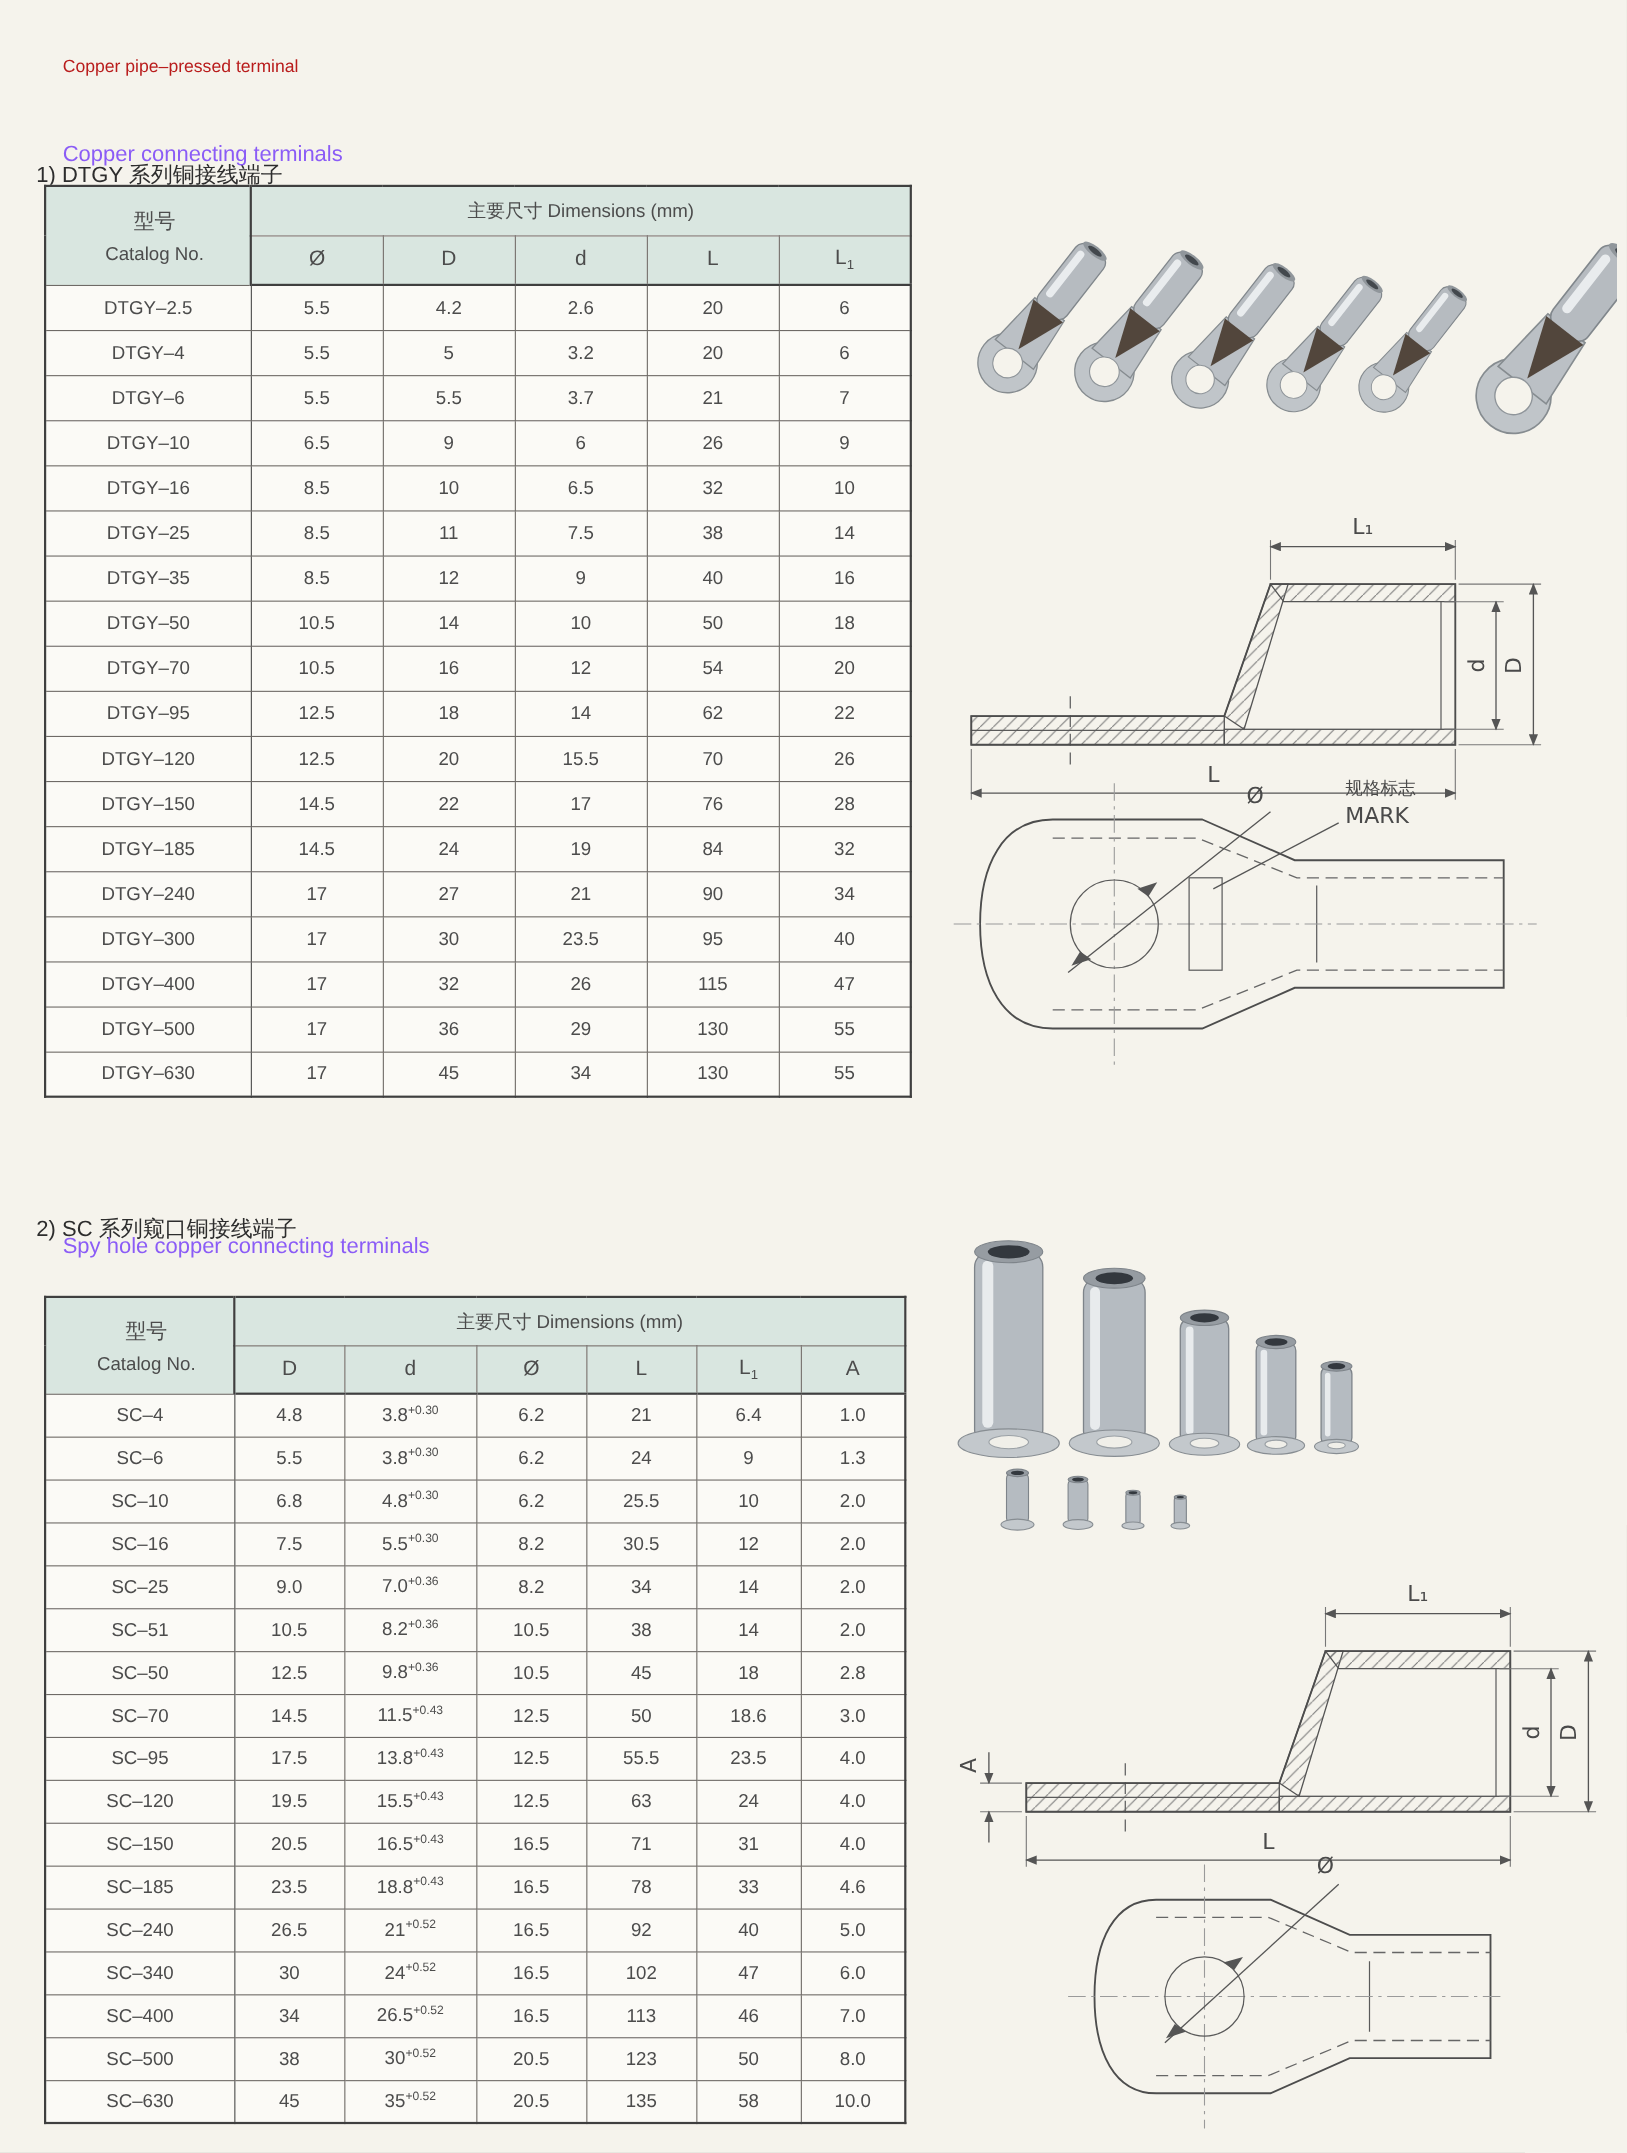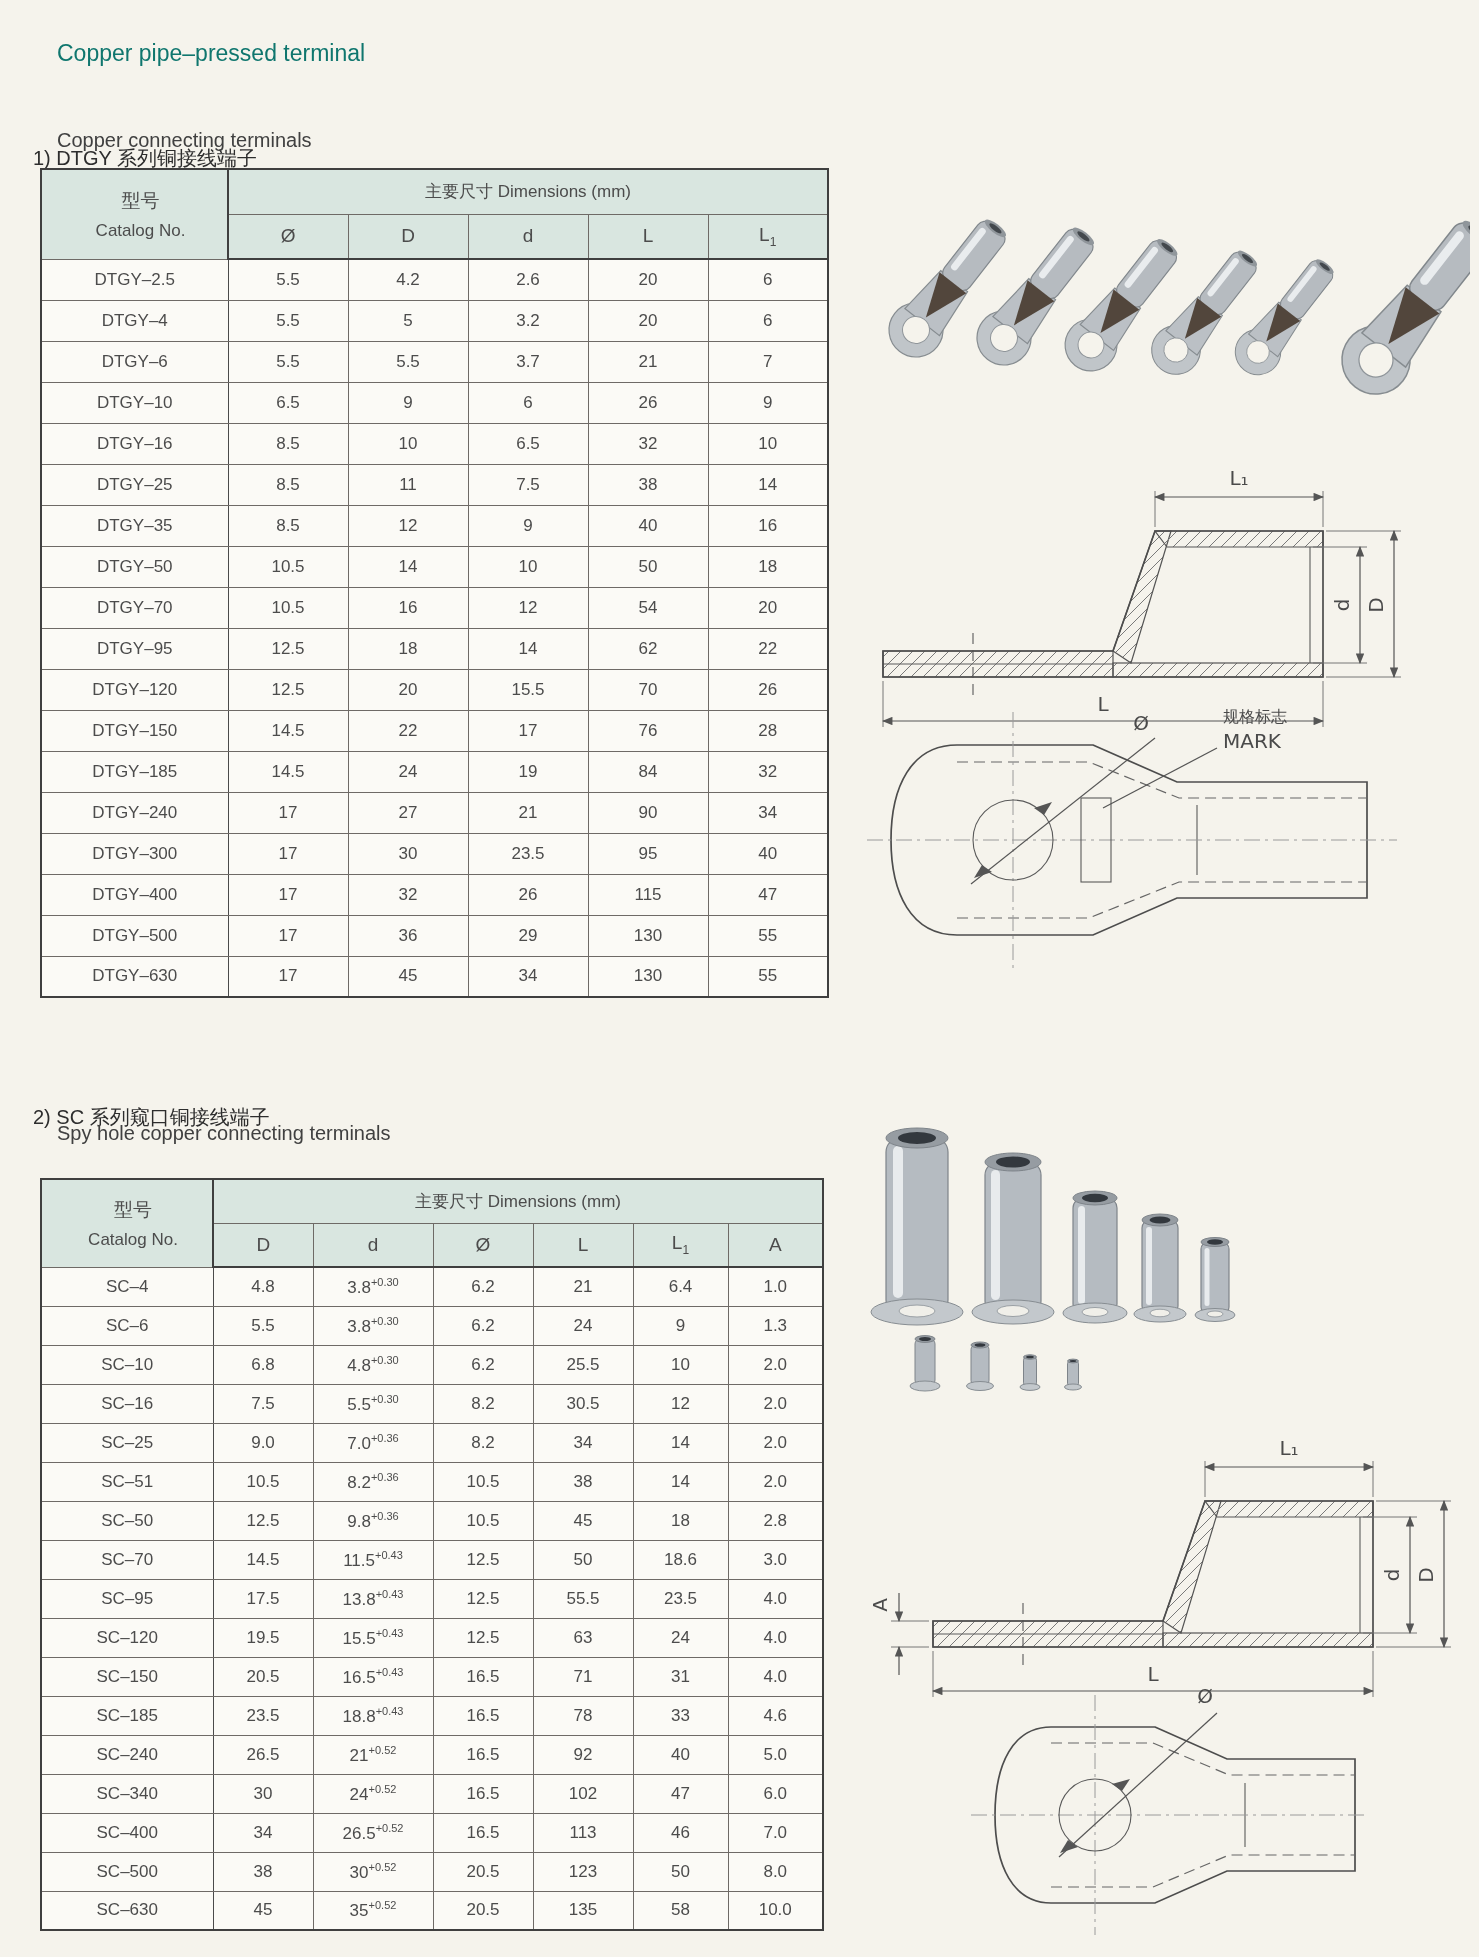--- a/index.html
+++ b/index.html
@@ -8,23 +8,23 @@
     position:relative; width:1479px; height:1957px; margin:0 auto;
     background:var(--page-bg,#f5f3ec); overflow:hidden;
     font-family:"Liberation Sans","DejaVu Sans",sans-serif; color:#3f3f3f;
   }
   .abs { position:absolute; }
   .band { left:35px; top:6px; right:0; height:43px; background:var(--band-green,#c3d56a); }
   .band-title {
     padding:5px 0 0 24px; font-size:29px; font-weight:bold; color:#fcfcf5;
     letter-spacing:7px; text-shadow:0 1px 1px rgba(120,130,40,.45);
   }
-  .page-sub { left:57px; top:40px; font-size:23px; color:#0f766e; }
+  .page-sub { left:57px; top:52px; font-size:16px; color:#b91c1c; }
   .sec-cn { font-size:20px; color:#2d2d2d; }
-  .sec-en { font-size:20px; color:#404040; }
+  .sec-en { font-size:20px; color:#8b5cf6; }
 
   .spec-table { border-collapse:collapse; table-layout:fixed; background:#fbfaf6; border:2px solid #3f3f3f; }
   .spec-table th, .spec-table td {
     border:1px solid #6e6a66; text-align:center; vertical-align:middle;
     font-size:17px; color:#4c4c4c; overflow:hidden;
   }
   .spec-table th { background:var(--header-teal,#d9e6e0); font-weight:normal; }
   .spec-table thead tr:last-child th { border-bottom:2px solid #3f3f3f; }
   .spec-table th.cat { border-right:2px solid #3f3f3f;padding-left:12px; }
   .spec-table td:first-child { border-right:1.5px solid #4a4a4a; }

